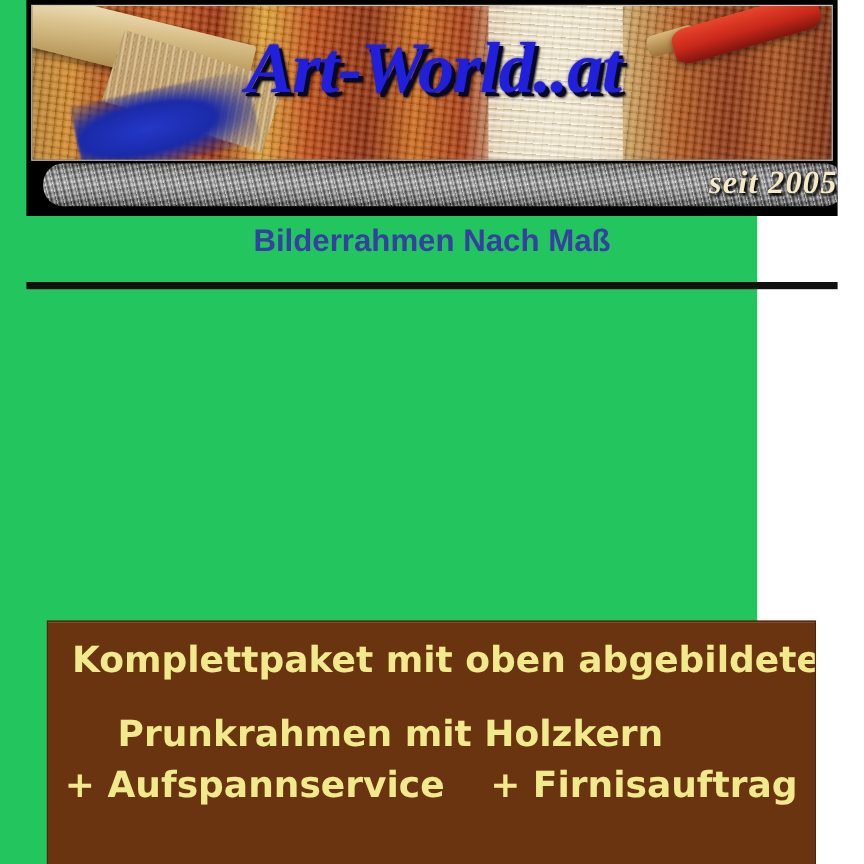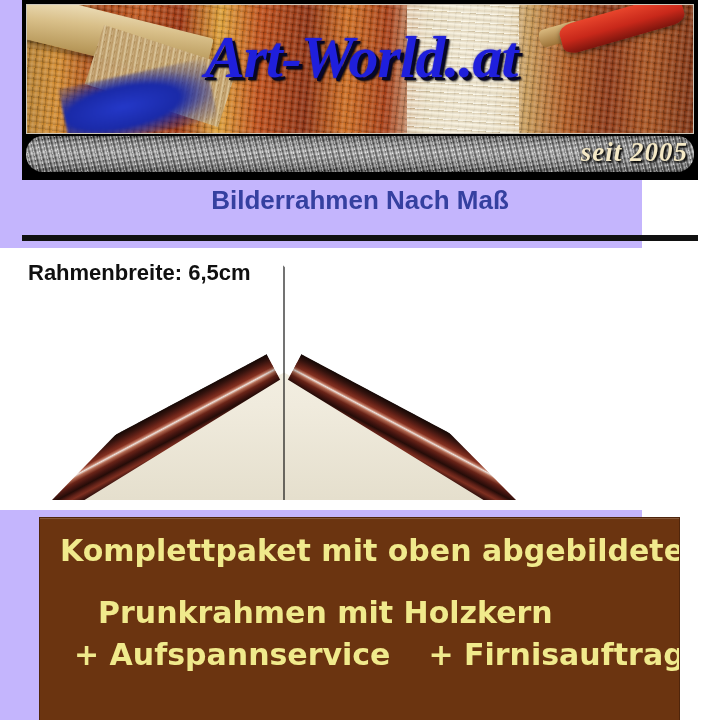--- a/index.html
+++ b/index.html
@@ -12,22 +12,21 @@
     height: 720px;
     overflow: hidden;
     font-family: "Liberation Sans", sans-serif;
     position: relative;
   }
 
   #page {
     position: relative;
     width: 631px;
     height: 720px;
-    background: #c4b5fd;
-    padding-left: 11px;
+    background: #22c55e;
   }
 
   
   .banner {
     position: absolute;
     left: 22px;
     top: 0px;
     width: 676px;
     height: 180px;
     background: #000000;
@@ -155,21 +154,21 @@
     color: #1f1fdc;
     text-shadow:
        3px 3px 0 #070726,
        4px 4px 2px rgba(0,0,0,0.85),
        0 0 2px rgba(20,20,160,0.9);
     white-space: nowrap;
     line-height: 1;
   }
   .banner-plaster {
     position: absolute;
-    left: 4px;
+    left: 14px;
     top: 136px;
     width: 668px;
     height: 36px;
     overflow: hidden;
     background:
       repeating-linear-gradient(76deg,
         rgba(255,255,255,0.55) 0px, rgba(0,0,0,0.45) 2px,
         rgba(255,255,255,0.35) 4px, rgba(0,0,0,0.25) 6px),
       repeating-linear-gradient(-8deg,
         rgba(255,255,255,0.30) 0px, rgba(0,0,0,0.30) 3px,
@@ -337,21 +336,21 @@
     font-weight: bold;
     color: #f0ea8c;
     font-size: 30px;
     line-height: 42px;
     white-space: nowrap;
     letter-spacing: 0px;
   }
   .promo-l1 { text-align: left;  padding-left: 14px; }
   .promo-l2 { text-align: left;  padding-left: 52px; margin-top: 20px; }
   .promo-l3 { text-align: left;  padding-left: 8px;  margin-top: 4px; }
-  .promo-l4 { text-align: left;  padding-left: 8px; margin-left: 20px;  }
+  .promo-l4 { text-align: left;  padding-left: 8px;  }
   .promo-l4 .col2 { display: inline-block; margin-left: 38px; }
 </style>
 </head>
 <body>
 
 <div id="page">
 
   <div class="banner">
     <div class="banner-art">
       <div class="impasto"></div>
@@ -363,33 +362,20 @@
       <div class="logo-text">Art-World..at</div>
     </div>
     <div class="banner-plaster">
       <div class="seit">seit 2005</div>
     </div>
   </div>
 
   <div class="page-title">Bilderrahmen Nach Maß</div>
   <div class="divider"></div>
 
-  <div class="frame-area">
-    <div class="rahmenbreite">Rahmenbreite: 6,5cm</div>
-
-    <div class="corner-photo">
-      <div class="mat"></div>
-      <div class="corner-clip">
-        <div class="bar bar-left"></div>
-        <div class="bar bar-right"></div>
-        <div class="inner-hole"></div>
-        <div class="miter-seam"></div>
-      </div>
-    </div>
-  </div>
 
   <div class="promo">
     <div class="promo-line promo-l1">Komplettpaket mit oben abgebildeten</div>
     <div class="promo-line promo-l2">Prunkrahmen mit Holzkern</div>
     <div class="promo-line promo-l4">
       <span>+ Aufspannservice</span><span class="col2">+ Firnisauftrag</span>
     </div>
   </div>
 
 </div>

